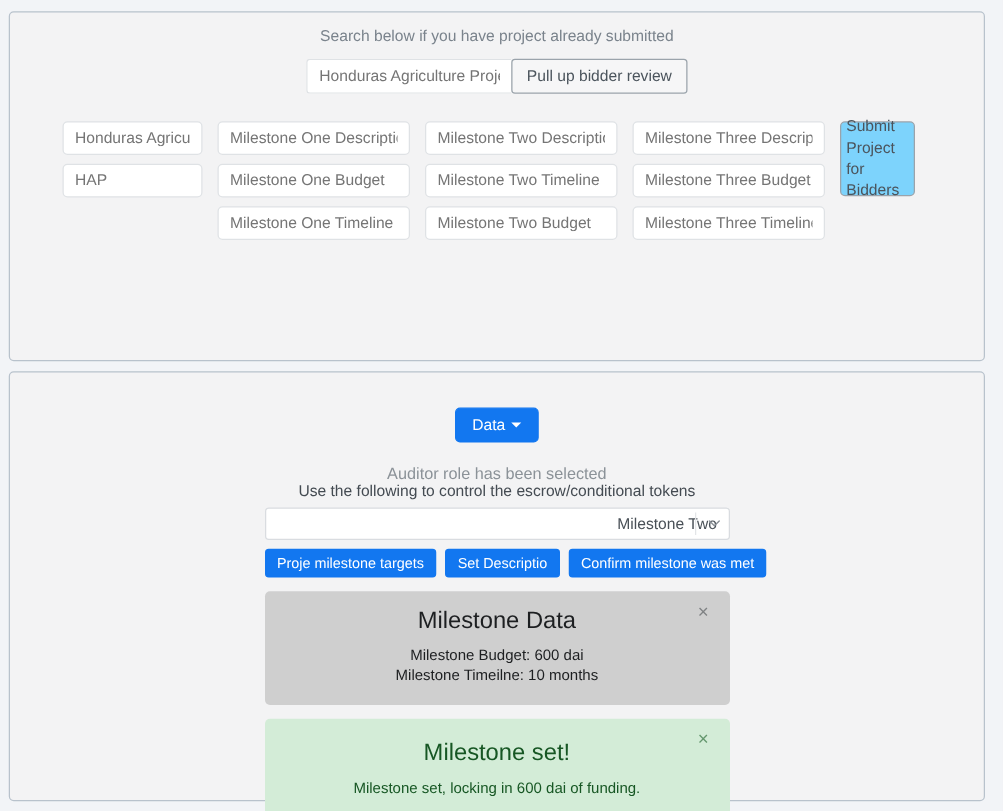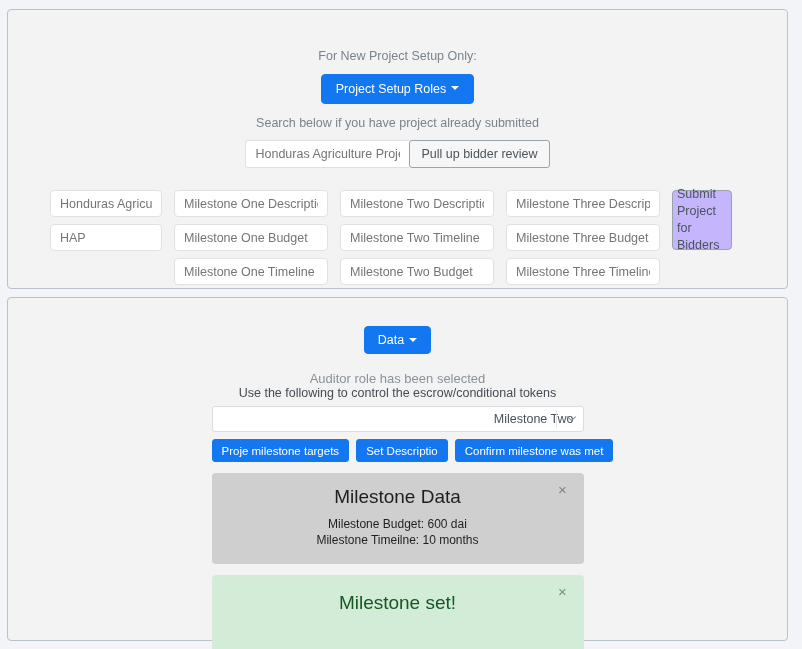--- a/index.html
+++ b/index.html
@@ -153,21 +153,21 @@
   .fcol-m .tinput { width: 154px; }
 
   .btn-submit-bidders {
     width: 60px;
     height: 60px;
     padding: 7px 4px;
     font-size: 12.5px;
     line-height: 17px;
     white-space: normal;
     border-radius: 4px;
-    background: #c4b5fd;
+    background: #7dd3fc;
     color: #4b545c;
     border: 1px solid #9aa3ab;
     display: flex;
     align-items: center;
     justify-content: center;
     box-sizing: border-box;
   }
 
   
   .roles-wrap { padding-top: 28px; }
@@ -288,27 +288,20 @@
   }
   .card-success .card-close { color: #2a6b37; }
 </style>
 </head>
 <body>
 
 <div class="page">
 
   <section class="panel panel-top">
 
-    <div class="setup-header center">
-      <div class="muted-label line1">For New Project Setup Only:</div>
-
-      <button class="btn btn-primary btn-setup-roles">
-        <span>Project Setup Roles</span><span class="caret"></span>
-      </button>
-    </div>
 
     <div class="muted-label center search-label">Search below if you have project already submitted</div>
 
     <div class="search-row">
       <input class="tinput search-input" type="text" placeholder="Honduras Agriculture Proje" style="">
       <button class="btn btn-outline btn-bidder-review">Pull up bidder review</button>
     </div>
 
     <div class="fields-area">
       <div class="fields-inner">
@@ -376,19 +369,20 @@
       <div class="card card-data">
         <button class="card-close">×</button>
         <h2 class="card-title">Milestone Data</h2>
         <div class="card-line">Milestone Budget: 600 dai</div>
         <div class="card-line">Milestone Timeilne: 10 months</div>
       </div>
 
       <div class="card card-success">
         <button class="card-close">×</button>
         <h2 class="card-title">Milestone set!</h2>
+        <div class="card-line">Milestone set, locking in 600 dai of funding.</div>
       </div>
 
     </div>
 
   </section>
 
 </div>
 
 </body></html>

